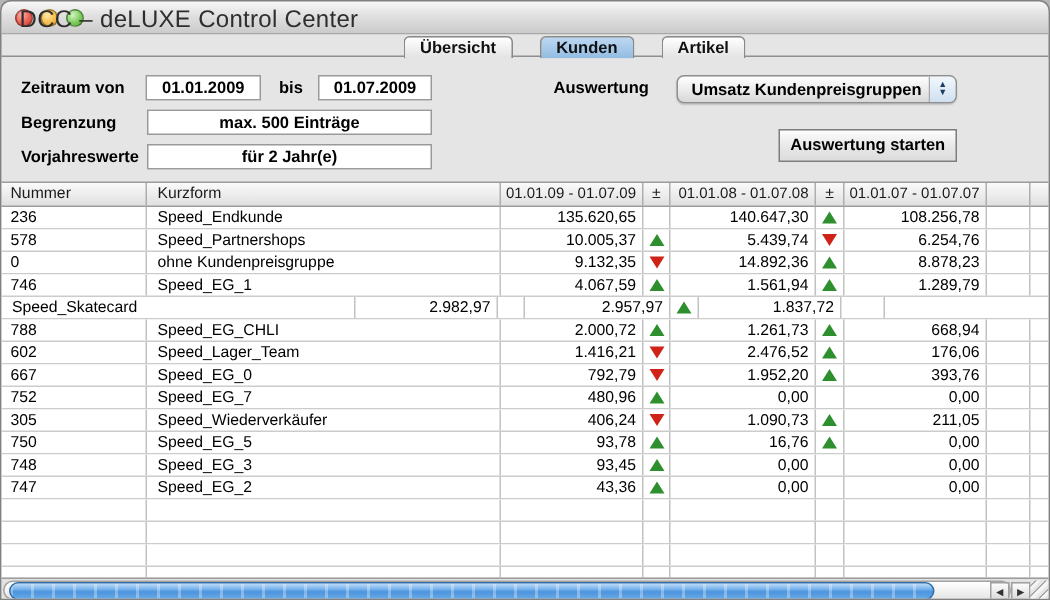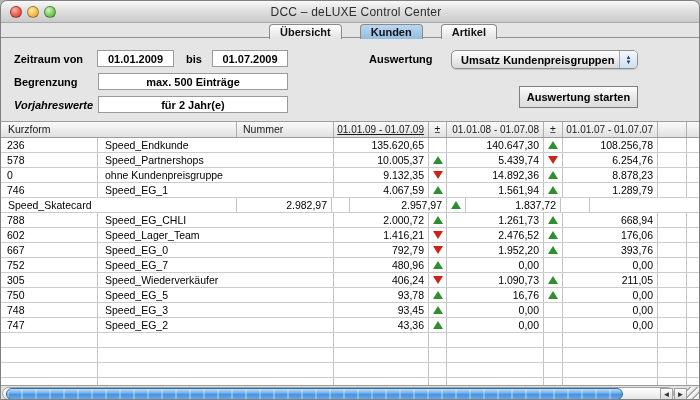--- a/index.html
+++ b/index.html
@@ -12,22 +12,22 @@
     overflow:hidden;
   }
 
   
   .titlebar {
     position:absolute; left:0; top:0; width:100%; height:22px;
     background:linear-gradient(180deg,#f8f8f8 0%,#e0e0e0 45%,#cbcbcb 100%);
     border-bottom:1px solid #a9a9a9; border-radius:7px 7px 0 0;
   }
   .title {
-    position:absolute; left:0; right:0; top:4px; text-align:center;
-    font-size:12px; color:#2e2e2e; letter-spacing:0.2px;margin-left:12px;
+    position:absolute; left:0; right:0; top:4px; text-align:left;
+    font-size:16px; color:#2e2e2e; letter-spacing:0.2px;margin-left:12px;
   }
   .lights { position:absolute; left:9px; top:5px; display:flex; gap:5px; }
   .light { width:12px; height:12px; border-radius:50%; border:1px solid rgba(0,0,0,.35); }
   .light.red    { background:radial-gradient(circle at 35% 30%, #ffb3ab, #ec5f53 55%, #c93a2e); }
   .light.yellow { background:radial-gradient(circle at 35% 30%, #ffe9a8, #f5bd4f 55%, #d99a22); }
   .light.green  { background:radial-gradient(circle at 35% 30%, #d2f5c3, #7ecc5e 55%, #4aa82e); }
 
   
   .tabbar { position:absolute; left:0; top:22px; width:100%; height:15px; border-bottom:1px solid #8f8f8f; }
   .tabs { position:absolute; left:268px; top:1px; display:flex; }
@@ -149,38 +149,38 @@
 
   <div class="formarea">
     <div class="flabel" style="left:13px; top:14px;">Zeitraum von</div>
     <input class="finput" style="left: 96px; top: 11px; width: 77px;" value="01.01.2009">
     <div class="flabel" style="left:185px; top:14px;">bis</div>
     <input class="finput" style="left: 211px; top: 11px; width: 76px;" value="01.07.2009">
 
     <div class="flabel" style="left:13px; top:37px;">Begrenzung</div>
     <input class="finput" style="left: 97px; top: 34px; width: 190px;" value="max. 500 Einträge">
 
-    <div class="flabel" style="left:13px; top:60px;font-style:italic;">Vorjahreswerte</div>
+    <div class="flabel" style="left:13px; top:60px;">Vorjahreswerte</div>
     <input class="finput" style="left: 97px; top: 57px; width: 190px;" value="für 2 Jahr(e)">
 
     <div class="flabel" style="left:368px; top:14px;">Auswertung</div>
     <div class="popup">
       <span class="popup-label">Umsatz Kundenpreisgruppen</span>
       <span class="popup-stepper">
         <span>▲</span>
           <span>▼</span>
       </span>
     </div>
     <button class="pushbtn">Auswertung starten</button>
   </div>
 
   <div class="thead">
+    <div class="th c-num">Nummer</div>
     <div class="th c-kurz">Kurzform</div>
-    <div class="th c-num">Nummer</div>
-    <div class="th c-val" style="font-size:10px;text-decoration:underline;">01.01.09 - 01.07.09</div>
+    <div class="th c-val" style="font-size:10px;">01.01.09 - 01.07.09</div>
     <div class="th c-pm">±</div>
     <div class="th c-v2" style="font-size:10px; text-align:right; padding-right:4px;">01.01.08 - 01.07.08</div>
     <div class="th c-pm2">±</div>
     <div class="th c-val" style="font-size:10px;">01.01.07 - 01.07.07</div>
     <div class="th c-fill"></div>
     <div class="th c-edge"></div>
   </div>
 
   <div class="tbody">
     <div class="tr">

